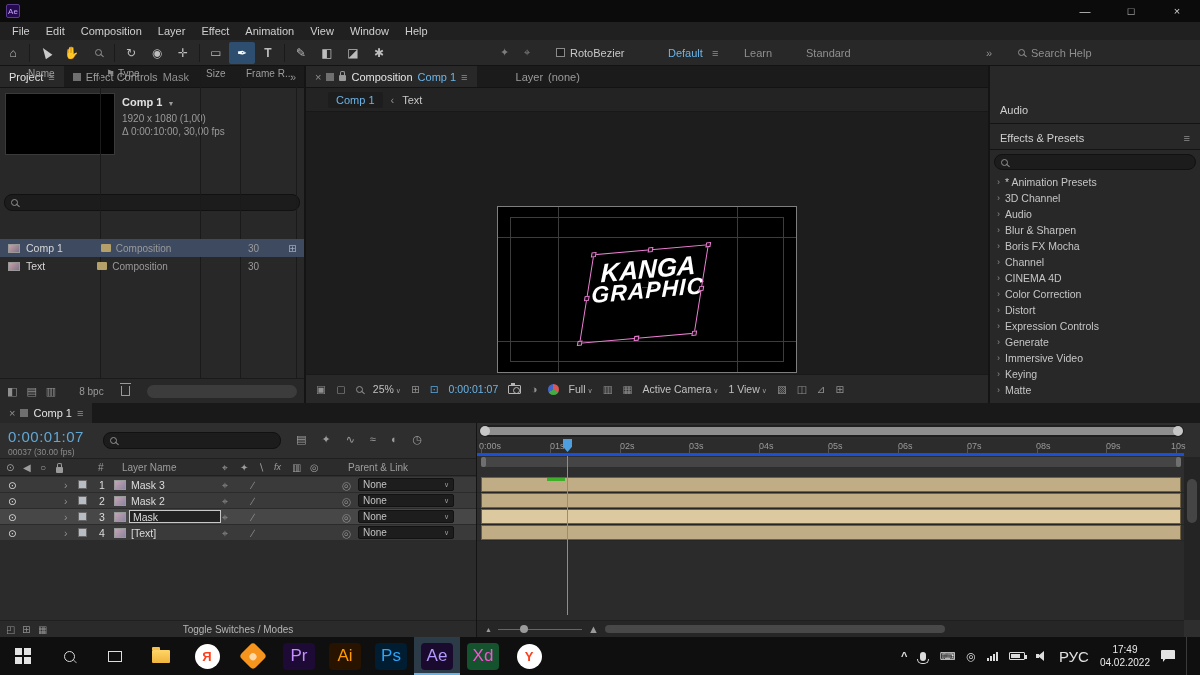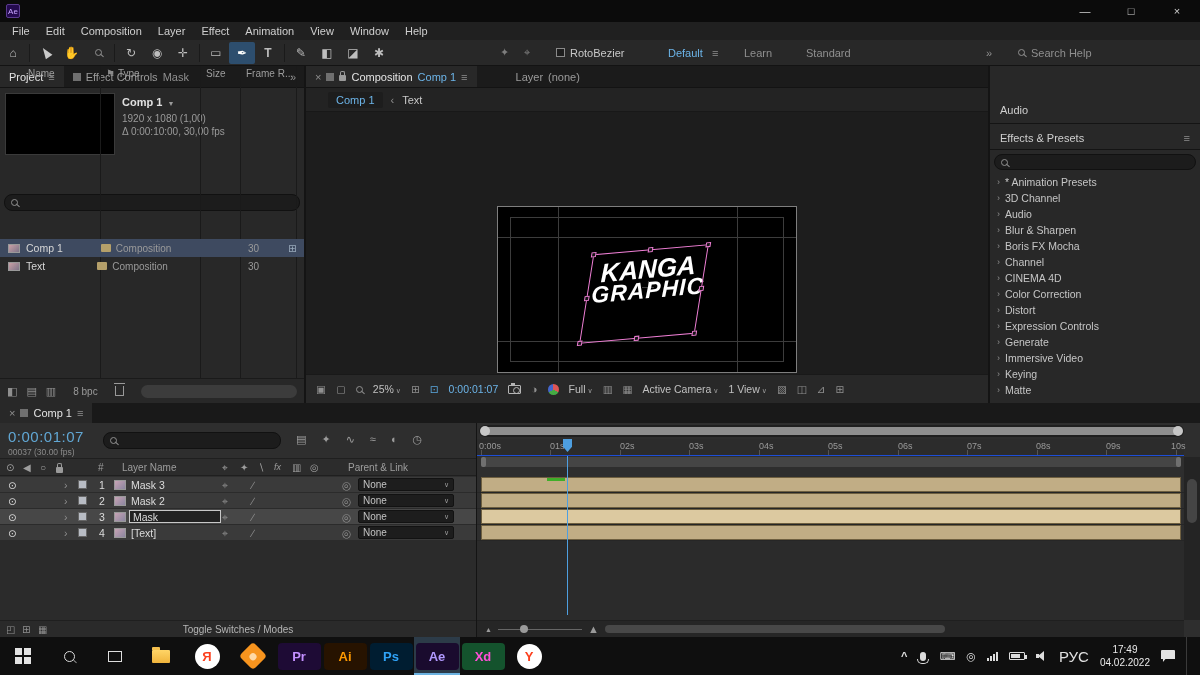--- a/index.html
+++ b/index.html
@@ -86,21 +86,21 @@
   .lrow.sel{background:#474747}
   .swatch{position:absolute;left:78px;top:3px;width:9px;height:9px;background:#b8bcc4;border:1px solid #666}
   .licon{position:absolute;left:114px;top:3px;width:12px;height:10px;background:linear-gradient(135deg,#c7a3b4,#8b86a0);border:1px solid #999}
   .dd{position:absolute;left:358px;top:1px;width:96px;height:13px;background:#1d1d1d;border:1px solid #121212;border-radius:2px;
     display:flex;align-items:center;padding:0 4px;font-size:10px;color:#c2c2c2}
   .dd span.vchev{margin-left:auto}
   .tl-nav{position:absolute;left:2px;top:2px;right:16px;height:12px;background:#1f1f1f;border-radius:6px}
   .tl-navbar{position:absolute;left:3px;top:2px;right:3px;height:8px;background:#8f8f8f;border-radius:4px}
   .tl-navbar:before,.tl-navbar:after{content:"";position:absolute;top:-1px;width:10px;height:10px;border-radius:50%;background:#c7c7c7}
   .tl-navbar:before{left:-2px}.tl-navbar:after{right:-2px}
-  .tl-ruler{position:absolute;left:0;top:16px;right:16px;height:17px;background:#2c2c2c;border-bottom:1px solid #1d4ed8}
+  .tl-ruler{position:absolute;left:0;top:16px;right:16px;height:17px;background:#2c2c2c;border-bottom:3px solid #1d4ed8}
   .tl-ruler:after{content:"";position:absolute;left:4px;right:0;bottom:0;height:5px;
     background:repeating-linear-gradient(90deg,#555 0 1px,transparent 1px 69.5px)}
   .rlab{position:absolute;top:2px;font-size:9px;color:#9a9a9a}
   .workarea{position:absolute;left:4px;top:34px;width:700px;height:10px;background:#454545;border-radius:3px}
   .workarea:before,.workarea:after{content:"";position:absolute;top:0;bottom:0;width:5px;background:#6f6f6f;border-radius:2px}
   .workarea:before{left:0}.workarea:after{right:0}
   .trow{position:absolute;left:0;right:16px;height:16px;border-bottom:1px solid #262626}
   .tbar{position:absolute;left:4px;top:0;width:700px;height:15px;background:#c1ad85;border:1px solid #6e5f40}
   .tbar.sel{background:#dcc9a0}
   .playhead{position:absolute;top:33px;bottom:22px;width:1px;background:#4e9fe0;z-index:5}
@@ -117,21 +117,21 @@
   .sknob{position:absolute;left:22px;top:-4px;width:8px;height:8px;border-radius:50%;background:#9a9a9a}
   
   .taskbar{left:0;top:637px;width:1200px;height:38px;background:#0f0f0f;display:flex;align-items:stretch;position:absolute}
   .tb-cell{width:46px;display:flex;align-items:center;justify-content:center;flex:none}
   .tb-cell.active{background:#2c3b48;box-shadow:inset 0 -2px 0 #6cb2e0}
   .winlogo{display:grid;grid-template-columns:7px 7px;grid-template-rows:7px 7px;gap:2px}
   .winlogo i{background:#e3e3e3}
   .tv{width:14px;height:11px;border:1px solid #ddd}
   .folder{width:18px;height:13px;background:linear-gradient(#ffd567,#f0b43c);border-radius:1px;position:relative}
   .folder:before{content:"";position:absolute;top:-3px;left:0;width:8px;height:3px;background:#f5c04e;border-radius:1px 1px 0 0}
-  .adobe{width:43px;height:27px;border-radius:4px;display:flex;align-items:center;justify-content:center;font-weight:bold;font-size:13px}
+  .adobe{width:32px;height:27px;border-radius:4px;display:flex;align-items:center;justify-content:center;font-weight:normal;font-size:17px}
   .circ{width:25px;height:25px;border-radius:50%;background:#fff;color:#fc3f1d;display:flex;align-items:center;justify-content:center;
     font-weight:bold;font-size:13px}
   .orangeapp{width:20px;height:20px;background:#f7941e;border-radius:4px;transform:rotate(45deg);display:flex;align-items:center;justify-content:center}
   .orangeapp i{width:7px;height:7px;background:#ffd9a6;border-radius:50%}
   .tray{margin-left:auto;display:flex;align-items:center;gap:11px;padding-right:10px;color:#e0e0e0}
   .mic{width:6px;height:9px;border-radius:3px;background:#dcdcdc;position:relative;margin:0 2px}
   .mic:after{content:"";position:absolute;left:-3px;right:-3px;bottom:-3px;height:4px;border:1px solid #dcdcdc;border-top:none;border-radius:0 0 5px 5px}
   .bars{display:flex;align-items:flex-end;gap:1px;height:10px}
   .bars i{width:2px;background:#dcdcdc;display:block}
   .bat{width:16px;height:8px;border:1px solid #dcdcdc;border-radius:1px;position:relative;padding:1px}
@@ -257,21 +257,21 @@
       <span class="compicon" style="margin-left:8px"></span>
       <span style="margin-left:6px">Text</span>
       <span class="foldicon" style="margin-left:52px"></span>
       <span class="dim2" style="margin-left:5px">Composition</span>
       <span class="dim2" style="position:absolute;left:248px">30</span>
     </div>
     <div class="abs" style="left:0;top:312px;width:304px;height:25px;background:#282828;border-top:1px solid #1a1a1a;display:flex;align-items:center;gap:9px;padding:0 7px">
       <span class="dim">◧</span>
       <span class="dim">▤</span>
       <span class="dim">▥</span>
-      <span class="dim2" style="margin-left:8px">8 bpc</span>
+      <span class="dim2" style="margin-left:14px">8 bpc</span>
       <span class="trash" style="margin-left:8px"></span>
       <span style="flex:1;height:13px;background:#3c3c3c;border-radius:7px;margin-left:8px"></span>
     </div>
   </div>
 
   <div class="panel" style="left:306px;top:66px;width:682px;height:337px">
     <div class="tabbar">
       <div class="tab active">
         <span class="dim">×</span>
         <span class="paneldot"></span>

